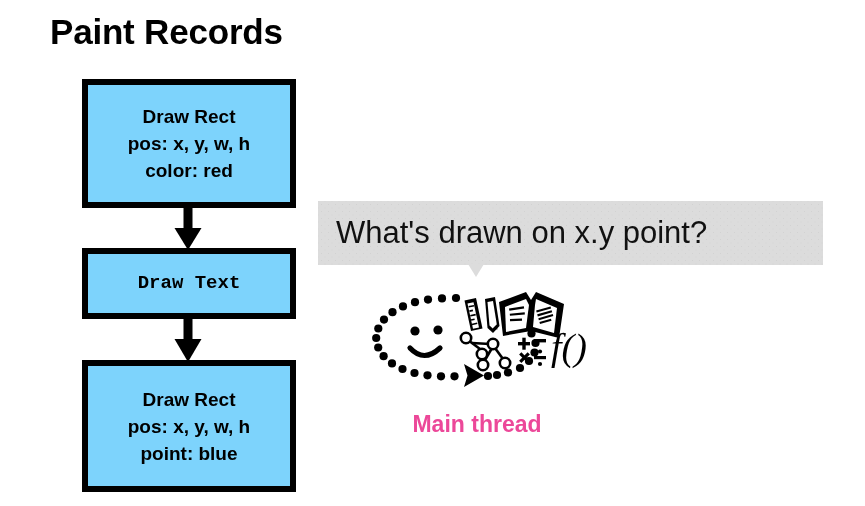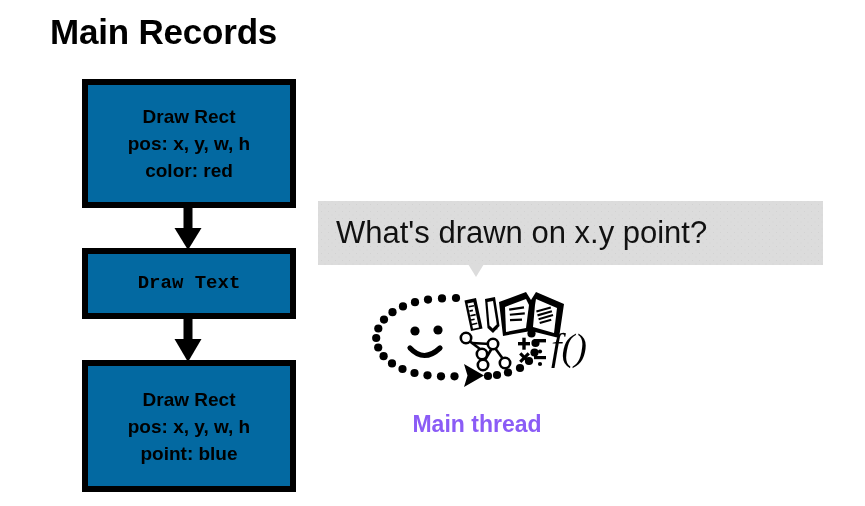--- a/index.html
+++ b/index.html
@@ -33,21 +33,21 @@
     line-height: 42px;
     white-space: nowrap;
     color: #000;
   }
 
   
   .record-box {
     position: absolute;
     box-sizing: border-box;
     border: 6px solid #000000;
-    background: #0369a1;
+    background: #7dd3fc;
     display: flex;
     flex-direction: column;
     align-items: center;
     justify-content: center;
   }
   .record-line {
     font-size: 19px;
     font-weight: bold;
     line-height: 27px;
     white-space: nowrap;
@@ -112,29 +112,29 @@
   .thread-label {
     position: absolute;
     left: 368px;
     top: 409px;
     width: 218px;
     text-align: center;
     font-size: 23px;
     font-weight: bold;
     line-height: 30px;
     white-space: nowrap;
-    color: #8b5cf6;
+    color: #ec4899;
   }
 </style>
 </head>
 <body>
 
 <div class="stage">
 
-  <div class="slide-title">Main Records</div>
+  <div class="slide-title">Paint Records</div>
 
   <div class="record-box" id="box-1">
     <div class="record-line">Draw Rect</div>
     <div class="record-line">pos: x, y, w, h</div>
     <div class="record-line">color: red</div>
   </div>
 
   <div class="flow-arrow" id="arrow-1">
     <svg viewBox="0 0 32 44" preserveAspectRatio="none" xmlns="http://www.w3.org/2000/svg">
       <rect x="11.5" y="0" width="9" height="24" fill="#000"></rect>

